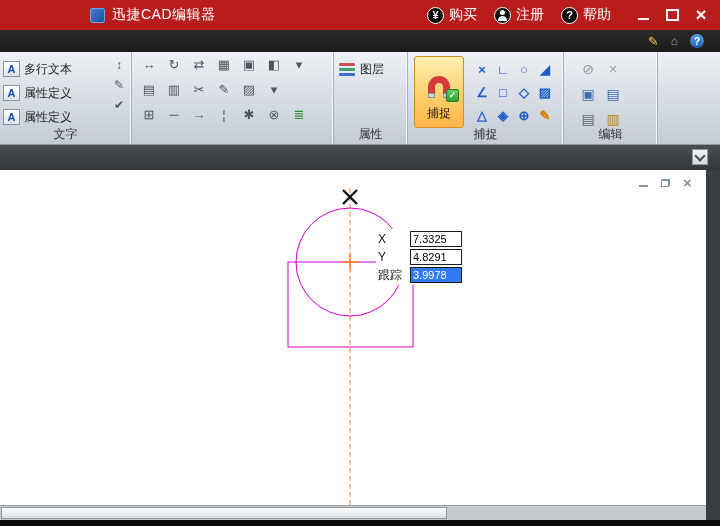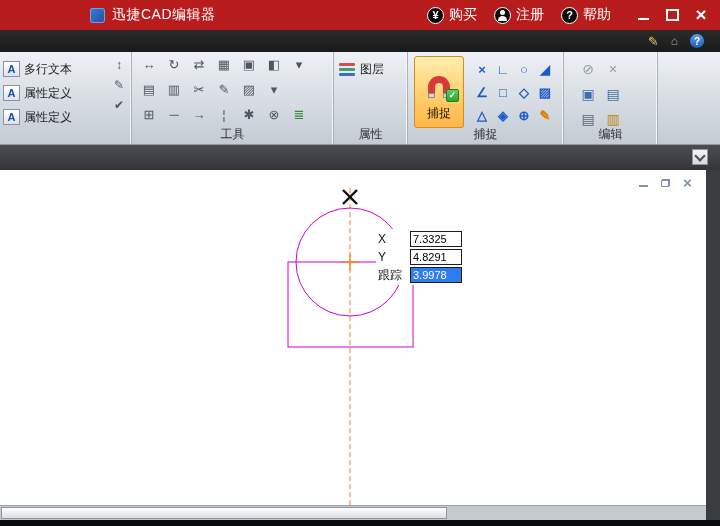--- a/index.html
+++ b/index.html
@@ -177,20 +177,21 @@
         <div class="text-item">
           <span class="a-icon">A</span>
           <span>属性定义</span>
         </div>
       </div>
       <div class="mini-col">
         <span class="mini-icon">↕</span>
         <span class="mini-icon">✎</span>
         <span class="mini-icon">✔</span>
       </div>
+      <div class="group-label">文字</div>
     </div>
 
     <div class="group g-tools">
       <div class="tool-row">
         <span class="tool-icon">↔</span>
         <span class="tool-icon">↻</span>
         <span class="tool-icon">⇄</span>
         <span class="tool-icon">▦</span>
         <span class="tool-icon">▣</span>
         <span class="tool-icon">◧</span>
@@ -206,21 +207,20 @@
       </div>
       <div class="tool-row">
         <span class="tool-icon">⊞</span>
         <span class="tool-icon">─</span>
         <span class="tool-icon">→</span>
         <span class="tool-icon">¦</span>
         <span class="tool-icon">✱</span>
         <span class="tool-icon">⊗</span>
         <span class="tool-icon" style="color: rgb(46, 139, 46);">≣</span>
       </div>
-      <div class="group-label">工具</div>
     </div>
 
     <div class="group g-props">
       <div class="prop-items">
         <div class="prop-item">
           <span class="layer-icon">
               <i class="l1"></i>
               <i class="l2"></i>
               <i class="l3"></i>
             </span>

